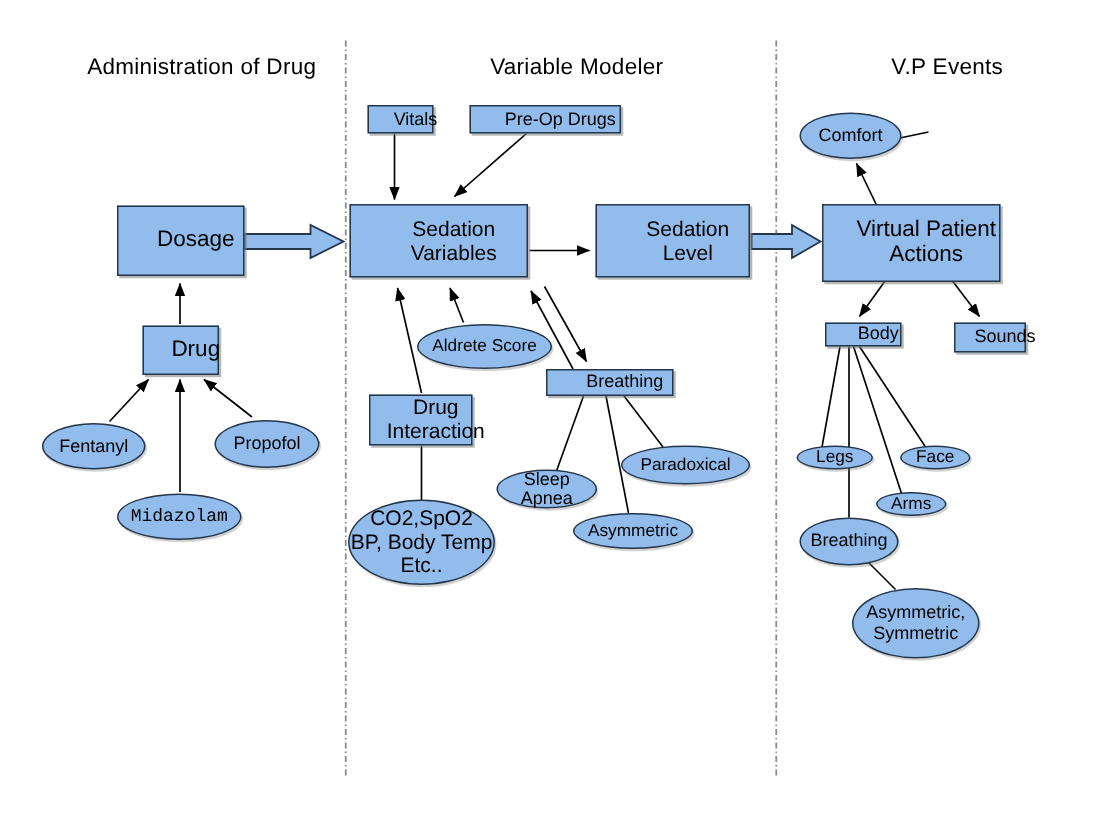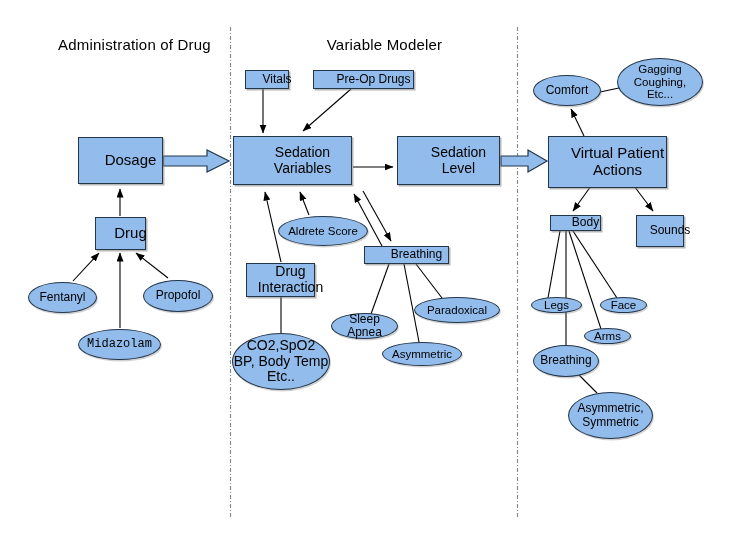--- a/index.html
+++ b/index.html
@@ -77,20 +77,21 @@
     <line class="conn conn-arrow" x1="634" y1="186" x2="653" y2="211"></line>
     <line class="conn" x1="560" y1="231" x2="548" y2="298"></line>
     <line class="conn" x1="573" y1="231" x2="617" y2="298"></line>
     <line class="conn" x1="569" y1="231" x2="601" y2="329"></line>
     <line class="conn" x1="566" y1="231" x2="566" y2="345"></line>
     <line class="conn" x1="579" y1="375" x2="597" y2="393"></line>
   </svg>
 
   <div class="title" style="left:37px;top:36px;width:195px;">Administration of Drug</div>
   <div class="title" style="left:287px;top:36px;width:195px;">Variable Modeler</div>
+  <div class="title" style="left:534px;top:36px;width:195px;">V.P Events</div>
 
   <div class="node rect big" style="left:78px;top:137px;width:85px;height:47px;">Dosage</div>
   <div class="node rect big" style="left:95px;top:217px;width:51px;height:33px;">Drug</div>
   <div class="node ellipse" style="left:28px;top:282px;width:69px;height:31px;">Fentanyl</div>
   <div class="node ellipse" style="left:78px;top:329px;width:83px;height:31px;font-family:Liberation Mono, monospace;">Midazolam</div>
   <div class="node ellipse" style="left:143px;top:280px;width:70px;height:32px;">Propofol</div>
 
   <div class="node rect" style="left:245px;top:70px;width:44px;height:19px;">Vitals</div>
   <div class="node rect" style="left:313px;top:70px;width:101px;height:19px;">Pre-Op Drugs</div>
   <div class="node rect mid" style="left:233px;top:136px;width:119px;height:49px;">Sedation Variables</div>
@@ -100,27 +101,24 @@
 Interaction</div>
   <div class="node ellipse mid" style="left:232px;top:333px;width:98px;height:57px;">CO2,SpO2
 BP, Body Temp
 Etc..</div>
   <div class="node rect" style="left:364px;top:246px;width:85px;height:18px;">Breathing</div>
   <div class="node ellipse" style="left:331px;top:313px;width:67px;height:26px;">Sleep Apnea</div>
   <div class="node ellipse sm" style="left:414px;top:297px;width:86px;height:26px;">Paradoxical</div>
   <div class="node ellipse sm" style="left:382px;top:342px;width:80px;height:24px;">Asymmetric</div>
 
   <div class="node ellipse" style="left:533px;top:75px;width:68px;height:31px;">Comfort</div>
-  <div class="node ellipse sm" style="left:617px;top:58px;width:86px;height:48px;">Gagging
-Coughing,
-Etc...</div>
   <div class="node rect big" style="left:548px;top:136px;width:119px;height:52px;">Virtual Patient
 Actions</div>
   <div class="node rect" style="left:550px;top:215px;width:51px;height:16px;">Body</div>
-  <div class="node rect" style="left:636px;top:215px;width:48px;height:32px;">Sounds</div>
+  <div class="node rect" style="left:636px;top:215px;width:48px;height:20px;">Sounds</div>
   <div class="node ellipse sm" style="left:531px;top:297px;width:51px;height:16px;">Legs</div>
   <div class="node ellipse sm" style="left:600px;top:297px;width:47px;height:16px;">Face</div>
   <div class="node ellipse sm" style="left:584px;top:328px;width:47px;height:16px;">Arms</div>
   <div class="node ellipse" style="left:533px;top:345px;width:66px;height:32px;">Breathing</div>
   <div class="node ellipse" style="left:568px;top:392px;width:85px;height:47px;">Asymmetric,
 Symmetric</div>
 
 </div>
 
 </body></html>

